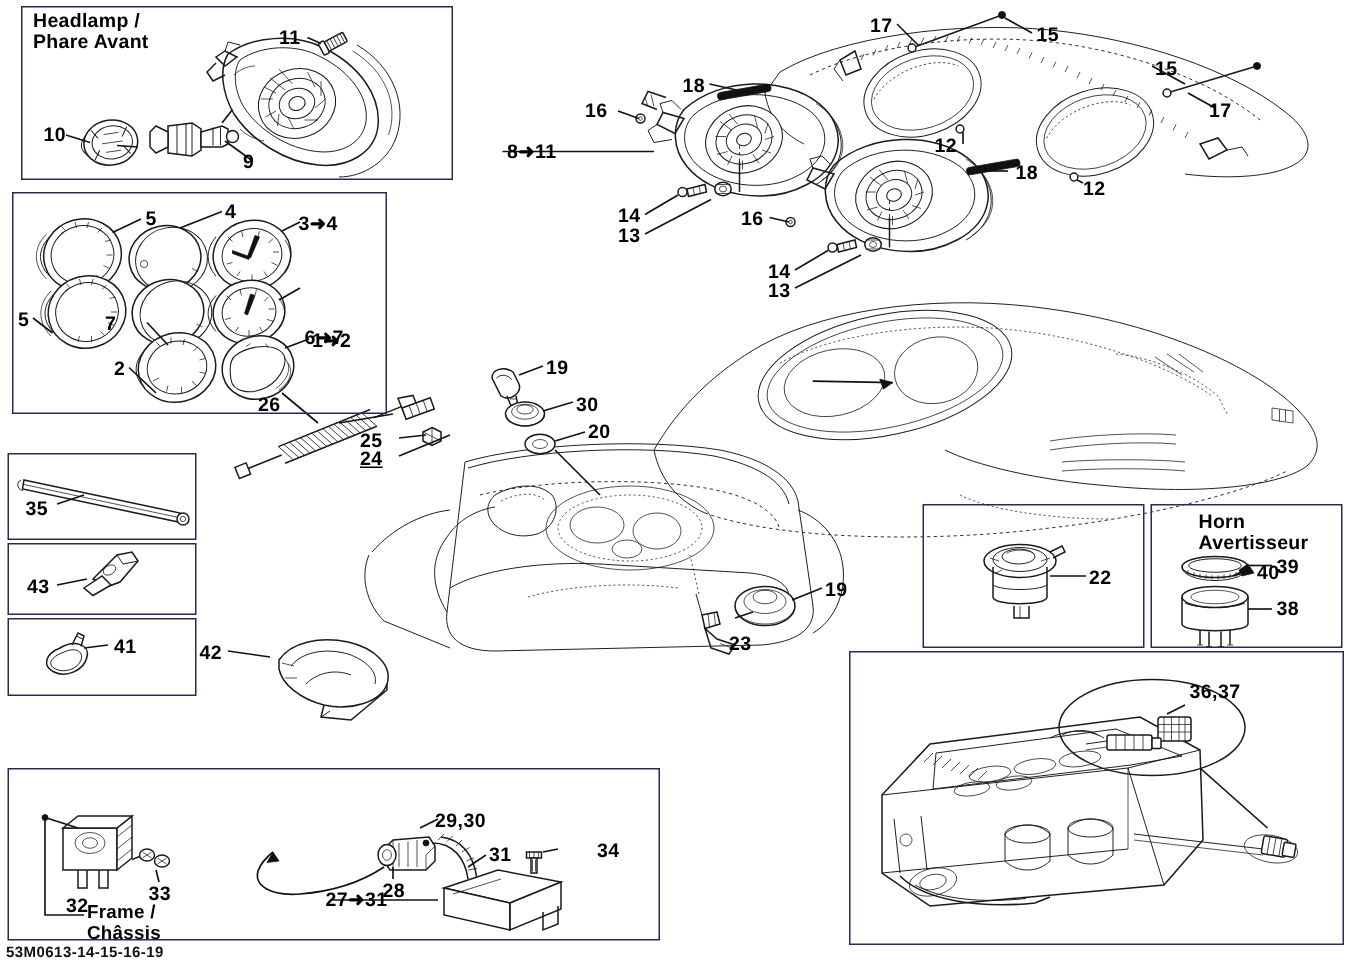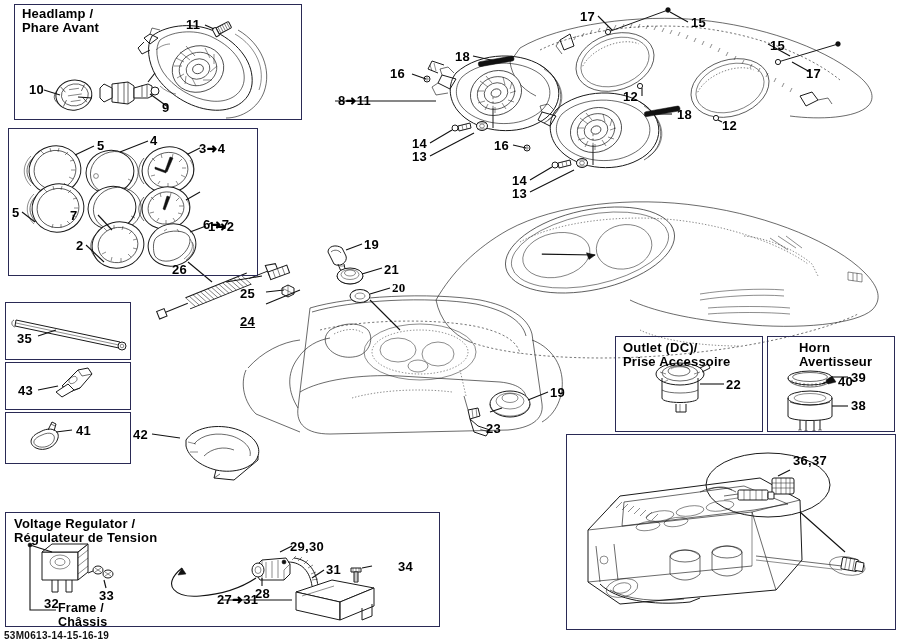--- a/index.html
+++ b/index.html
@@ -687,28 +687,24 @@
 <div class="box" style="left:5px;top:362px;width:126px;height:48px;"></div>
 <div class="box" style="left:5px;top:412px;width:126px;height:52px;"></div>
 <div class="box" style="left:615px;top:336px;width:148px;height:96px;"></div>
 <div class="box" style="left:767px;top:336px;width:128px;height:96px;"></div>
 <div class="box" style="left:566px;top:434px;width:330px;height:196px;"></div>
 <div class="box" style="left:5px;top:512px;width:435px;height:115px;"></div>
 
 <div class="panel-title" style="left:22px;top:7px;">Headlamp /
 Phare Avant</div>
 
-<div class="panel-title" style="left:623px;top:341px;">Outlet (DC)/
-Prise Accessoire</div>
 
 <div class="panel-title" style="left:775px;top:341px;margin-left:24px;">Horn
 Avertisseur</div>
 
-<div class="panel-title" style="left:14px;top:517px;">Voltage Regulator /
-Régulateur de Tension</div>
 
 
 <div class="sublabel" style="left:58px;top:602px;">Frame /
 Châssis</div>
 
 <div class="callout" style="left:186px;top:17px;">11</div>
 <div class="callout" style="left:29px;top:82px;">10</div>
 <div class="callout" style="left:162px;top:100px;">9</div>
 
 <div class="callout" style="left:97px;top:138px;">5</div>
@@ -731,24 +727,24 @@
 <div class="callout" style="left:677px;top:107px;">18</div>
 <div class="callout" style="left:580px;top:9px;">17</div>
 <div class="callout" style="left:691px;top:15px;">15</div>
 <div class="callout" style="left:770px;top:38px;">15</div>
 <div class="callout" style="left:806px;top:66px;">17</div>
 <div class="callout" style="left:623px;top:89px;">12</div>
 <div class="callout" style="left:722px;top:118px;">12</div>
 
 <div class="callout" style="left:172px;top:262px;">26</div>
 <div class="callout" style="left:240px;top:286px;">25</div>
-<div class="callout" style="left:240px;top:314px;text-decoration:underline;">24</div>
+<div class="callout" style="left:240px;top:298px;text-decoration:underline;">24</div>
 <div class="callout" style="left:364px;top:237px;">19</div>
-<div class="callout" style="left:384px;top:262px;">21</div>
-<div class="callout" style="left:392px;top:280px;font-family:Liberation Serif, serif;">20</div>
+<div class="callout" style="left:384px;top:262px;">30</div>
+<div class="callout" style="left:392px;top:280px;">20</div>
 <div class="callout" style="left:550px;top:385px;">19</div>
 <div class="callout" style="left:486px;top:421px;">23</div>
 <div class="callout" style="left:133px;top:427px;">42</div>
 
 <div class="callout" style="left:17px;top:331px;">35</div>
 <div class="callout" style="left:18px;top:383px;">43</div>
 <div class="callout" style="left:76px;top:423px;">41</div>
 
 <div class="callout" style="left:726px;top:377px;">22</div>
 

